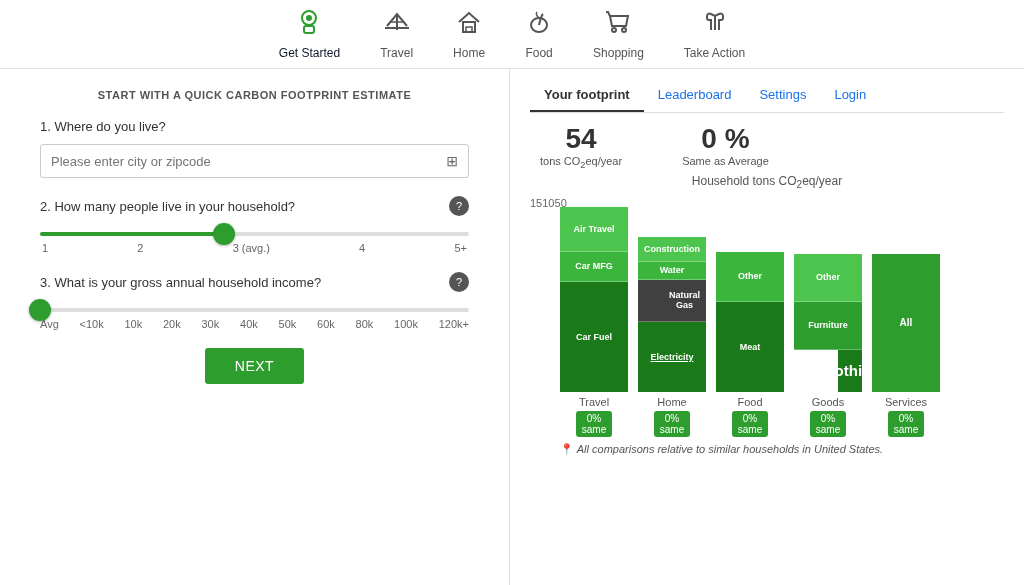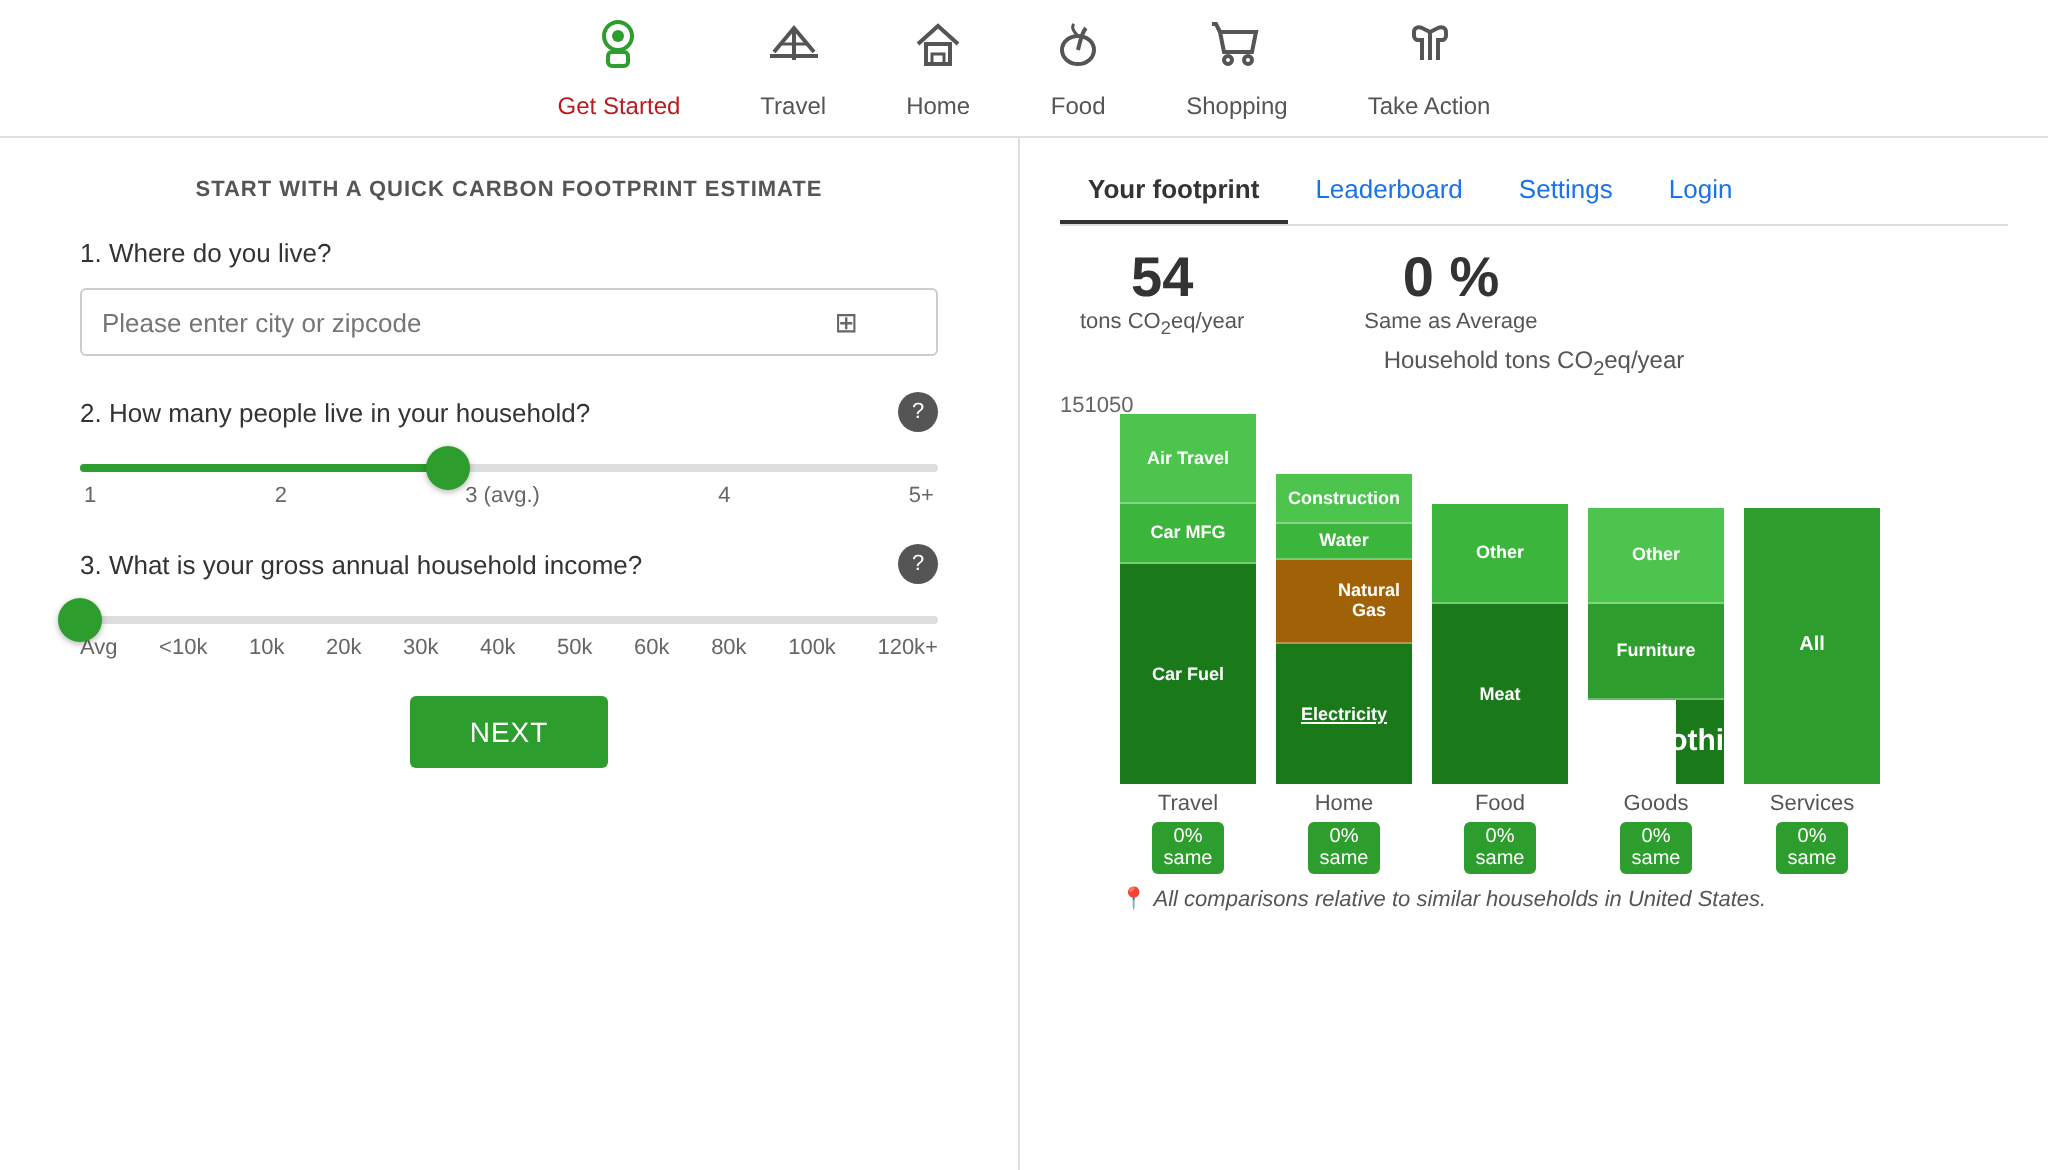--- a/index.html
+++ b/index.html
@@ -1,36 +1,36 @@
 <!DOCTYPE html>
 <html><head>
   <meta charset="utf-8">
   <style>
     * { box-sizing: border-box; margin: 0; padding: 0; }
     body { font-family: Arial, sans-serif; font-size: 13px; background: #fff; color: #333; width: 1024px; height: 585px; overflow: hidden; }
 
     
     .nav { display: flex; justify-content: center; align-items: center; gap: 40px; padding: 8px 0; border-bottom: 1px solid #e0e0e0; background: #fff; }
     .nav-item { display: flex; flex-direction: column; align-items: center; gap: 4px; cursor: pointer; color: #555; font-size: 12px; }
-    .nav-item.active { color: #b91c1c; }
+    .nav-item.active { color: #0f172a; }
     .nav-icon { font-size: 22px; }
     .nav-item.active .nav-icon { color: #2d9e2d; }
 
     
     .main { display: flex; height: calc(585px - 68px); }
     .left-panel { width: 510px; padding: 20px 40px; border-right: 1px solid #e0e0e0; }
     .right-panel { flex: 1; padding: 10px 20px; overflow: hidden; }
 
     
     .left-title { font-size: 11px; font-weight: bold; letter-spacing: 0.5px; color: #555; margin-bottom: 18px; text-align: center; }
     .question { margin-bottom: 18px; }
     .question-label { font-size: 14px; color: #333; margin-bottom: 10px; display: flex; align-items: center; justify-content: space-between; }
     .question-label span { font-size: 13px; }
     .help-btn { width: 20px; height: 20px; border-radius: 50%; background: #555; color: #fff; border: none; cursor: pointer; font-size: 11px; display: flex; align-items: center; justify-content: center; }
-    .city-input { width: 100%; padding: 8px 10px; border: 1px solid #ccc; border-radius: 3px; font-size: 13px; display: flex; align-items: center; justify-content: flex-start; color: #999; }
+    .city-input { width: 100%; padding: 8px 10px; border: 1px solid #ccc; border-radius: 3px; font-size: 13px; display: flex; align-items: center; justify-content: space-between; color: #999; }
     .city-input-icon { color: #666; font-size: 14px; }
 
     .slider-container { margin: 8px 0; }
     .slider-track { position: relative; height: 4px; background: #ddd; border-radius: 2px; margin: 16px 0 6px 0; }
     .slider-fill { position: absolute; left: 0; height: 4px; background: #2d9e2d; border-radius: 2px; }
     .slider-thumb { position: absolute; width: 22px; height: 22px; background: #2d9e2d; border-radius: 50%; top: -9px; transform: translateX(-50%); cursor: pointer; box-shadow: 0 1px 3px rgba(0,0,0,0.3); }
     .slider-labels { display: flex; justify-content: space-between; font-size: 11px; color: #666; padding: 0 2px; }
 
     .income-slider-track { position: relative; height: 4px; background: #ddd; border-radius: 2px; margin: 16px 0 6px 0; }
     .income-slider-fill { position: absolute; left: 0; height: 4px; background: #2d9e2d; border-radius: 2px; width: 2%; }
@@ -241,21 +241,21 @@
             <div class="bar-seg" style="height:110px; background:#1a7a1a; font-size:9px;">Car Fuel</div>
           </div>
           <div class="bar-label">Travel</div>
           <div class="badge">0%<br>same</div>
         </div>
 
         <div class="bar-col">
           <div class="bar-stack" style="height:200px; justify-content:flex-end;">
             <div class="bar-seg" style="height:25px; background:#4dc44d; font-size:9px;">Construction</div>
             <div class="bar-seg" style="height:18px; background:#3cb53c; font-size:9px;">Water</div>
-            <div class="bar-seg" style="height:42px; background:#a16207; font-size:9px;padding-left:25px;">Natural Gas</div>
+            <div class="bar-seg" style="height:42px; background:#404040; font-size:9px;padding-left:25px;">Natural Gas</div>
             <div class="bar-seg" style="height:70px; background:#1a7a1a; font-size:9px;text-decoration:underline;">Electricity</div>
           </div>
           <div class="bar-label">Home</div>
           <div class="badge">0%<br>same</div>
         </div>
 
         <div class="bar-col">
           <div class="bar-stack" style="height:200px; justify-content:flex-end;">
             <div class="bar-seg" style="height:50px; background:#3cb53c; font-size:9px;">Other</div>
             <div class="bar-seg" style="height:90px; background:#1a7a1a; font-size:9px;">Meat</div>

